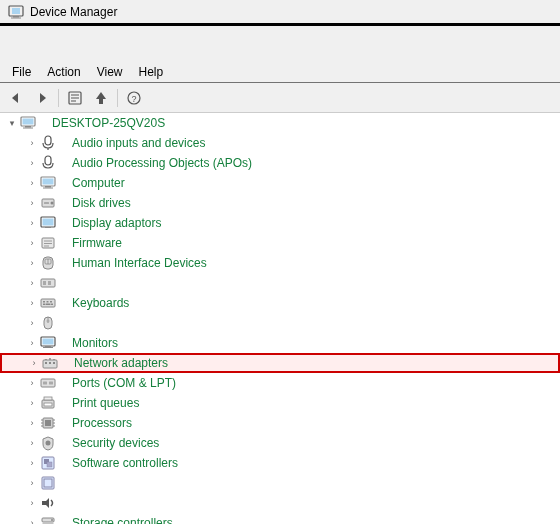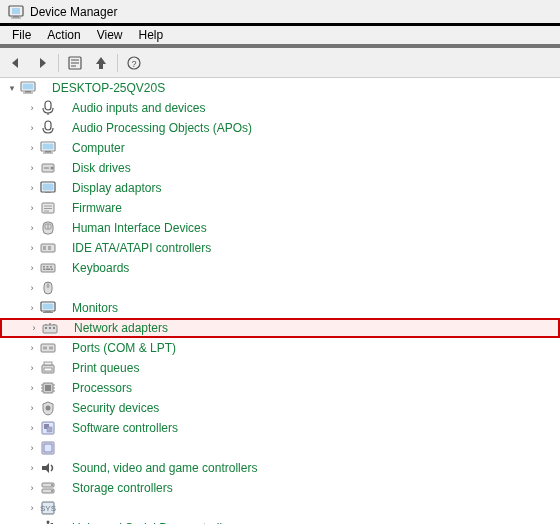--- a/index.html
+++ b/index.html
@@ -27,21 +27,22 @@
     .title-bar-text {
       font-size: 12px;
       color: #000;
     }
     .menu-bar {
       background: #f0f0f0;
       height: 22px;
       display: flex;
       align-items: center;
       padding: 0 4px;
-      border-bottom: 4px solid #737373;
+      border-bottom: 1px solid #737373;
+      margin-top: 35px;
     }
     .menu-item {
       padding: 2px 8px;
       font-size: 12px;
       cursor: pointer;
       color: #000;
     }
     .toolbar {
       background: #f0f0f0;
       height: 30px;
@@ -300,21 +301,20 @@
       <div class="expander">
         ›
       </div>
       <div class="icon">
         <svg width="16" height="16" viewBox="0 0 16 16">
               <rect x="1" y="4" width="14" height="8" rx="1" fill="#e0e0e0" stroke="#888" stroke-width="1"></rect>
               <rect x="3" y="6" width="3" height="4" fill="#aaa"></rect>
               <rect x="8" y="6" width="3" height="4" fill="#aaa"></rect>
             </svg>
       </div>
-      <span class="label">IDE ATA/ATAPI controllers</span>
     </div>
   </div>
       <div class="tree-item">
     <div style="display:flex;align-items:center;padding-left:20px;width:100%;">
       <div class="expander">
         ›
       </div>
       <div class="icon">
         <svg width="16" height="16" viewBox="0 0 16 16">
               <rect x="1" y="4" width="14" height="8" rx="1" fill="#ddd" stroke="#888" stroke-width="1"></rect>
@@ -474,21 +474,20 @@
     <div style="display:flex;align-items:center;padding-left:20px;width:100%;">
       <div class="expander">
         ›
       </div>
       <div class="icon">
         <svg width="16" height="16" viewBox="0 0 16 16">
               <polygon points="2,6 6,6 9,3 9,13 6,10 2,10" fill="#555"></polygon>
               <path d="M11 5 Q14 8 11 11" fill="none" stroke="#555" stroke-width="1.5"></path>
             </svg>
       </div>
-      <span class="label">Sound, video and game controllers</span>
     </div>
   </div>
       <div class="tree-item">
     <div style="display:flex;align-items:center;padding-left:20px;width:100%;">
       <div class="expander">
         ›
       </div>
       <div class="icon">
         <svg width="16" height="16" viewBox="0 0 16 16">
               <rect x="2" y="3" width="12" height="4" rx="1" fill="#ddd" stroke="#888" stroke-width="1"></rect>

